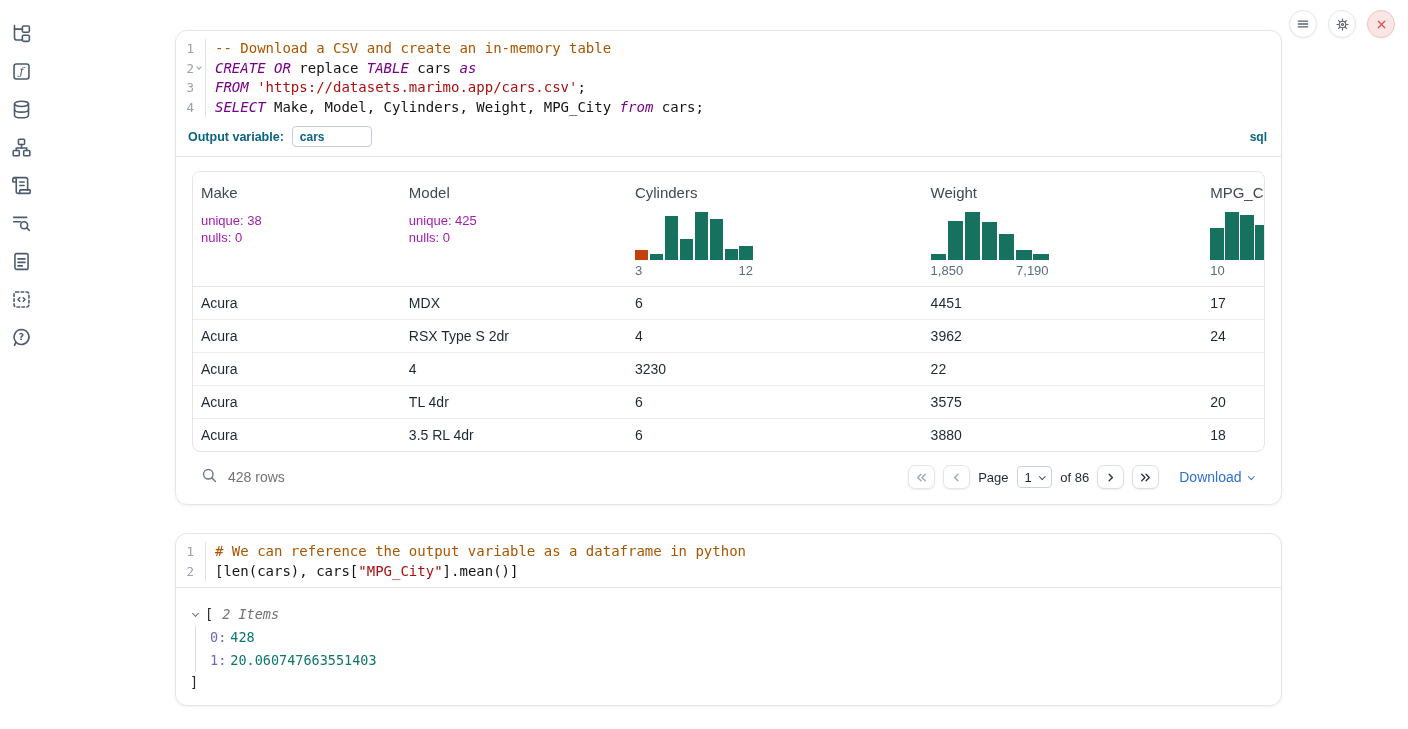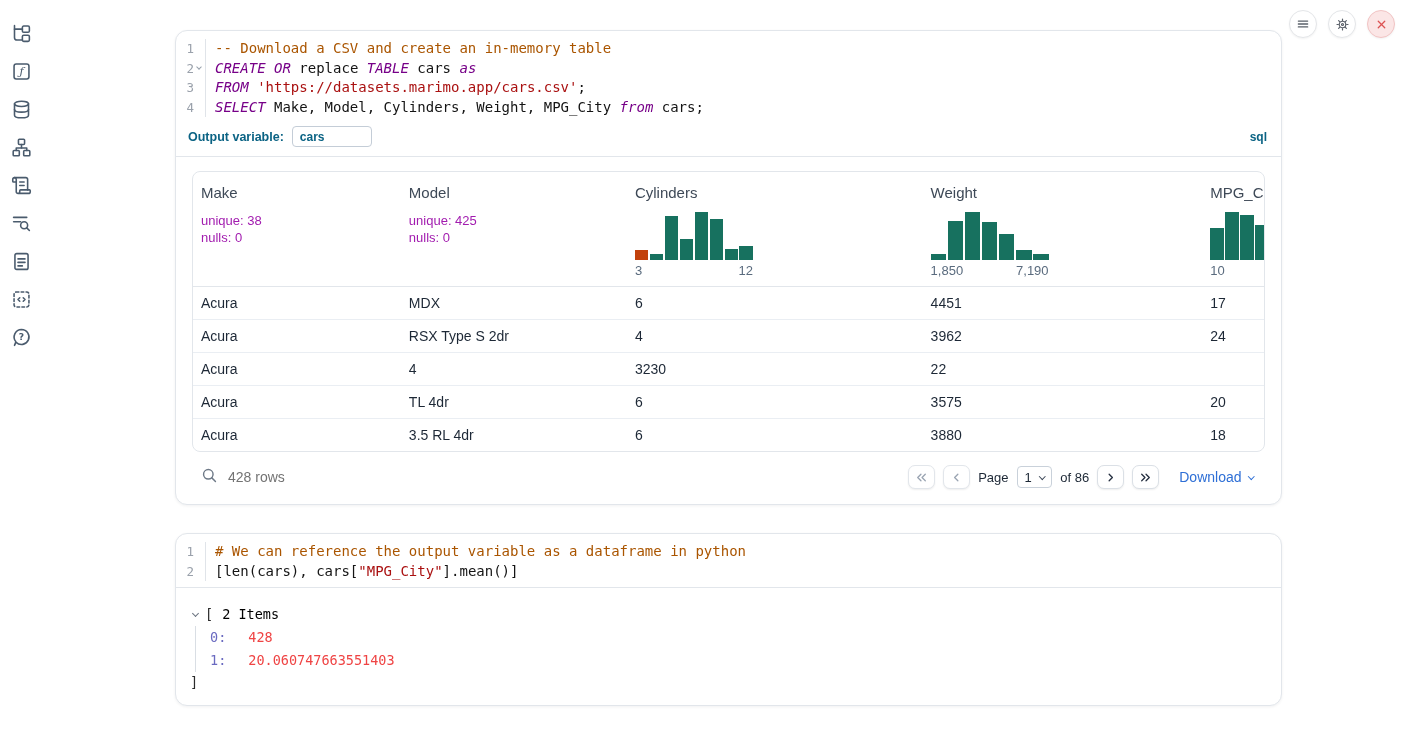--- a/index.html
+++ b/index.html
@@ -80,25 +80,25 @@
   .page-select .chev { width:4.5px; height:4.5px; color:#3c4757; }
   .download { margin-left:20px; border:none; background:none; color:#2e6fd6; font-size:14px;
     display:flex; align-items:center; gap:7px; cursor:pointer; padding:0; font-family:"Liberation Sans", sans-serif; }
   .download .chev { width:4.5px; height:4.5px; }
   
   .tree-output { padding:15px 14px 12px 14px; font-family:"DejaVu Sans Mono", monospace;
     font-size:13.5px; color:#1d2836; }
   .tree-head { display:flex; align-items:center; gap:5px; line-height:22px; }
   .tree-chev-btn { color:#6b7480; width:10px; display:inline-flex; justify-content:center; cursor:pointer; }
   .bracket { color:#2b2b2b; }
-  .items-label { color:#000000; margin-left:4px; }
+  .items-label { color:#737373; font-style:italic; margin-left:4px; }
   .tree-body { margin-left:5px; border-left:1px solid #d9dee4; padding-left:14px; margin-top:1px; }
   .tree-entry { line-height:23px; }
   .tkey { color:#6a6ac0; }
-  .tval { color:#ef4444; margin-left:22px; }
+  .tval { color:#0f766e; margin-left:4px; }
   .bracket.close { line-height:21px; }
 </style>
 </head>
 <body>
 
 <div class="app">
 
   <aside class="sidebar">
     <button class="side-btn" title="">
       <svg viewBox="0 0 24 24" fill="none" stroke="currentColor" stroke-width="1.8" stroke-linecap="round" stroke-linejoin="round">

